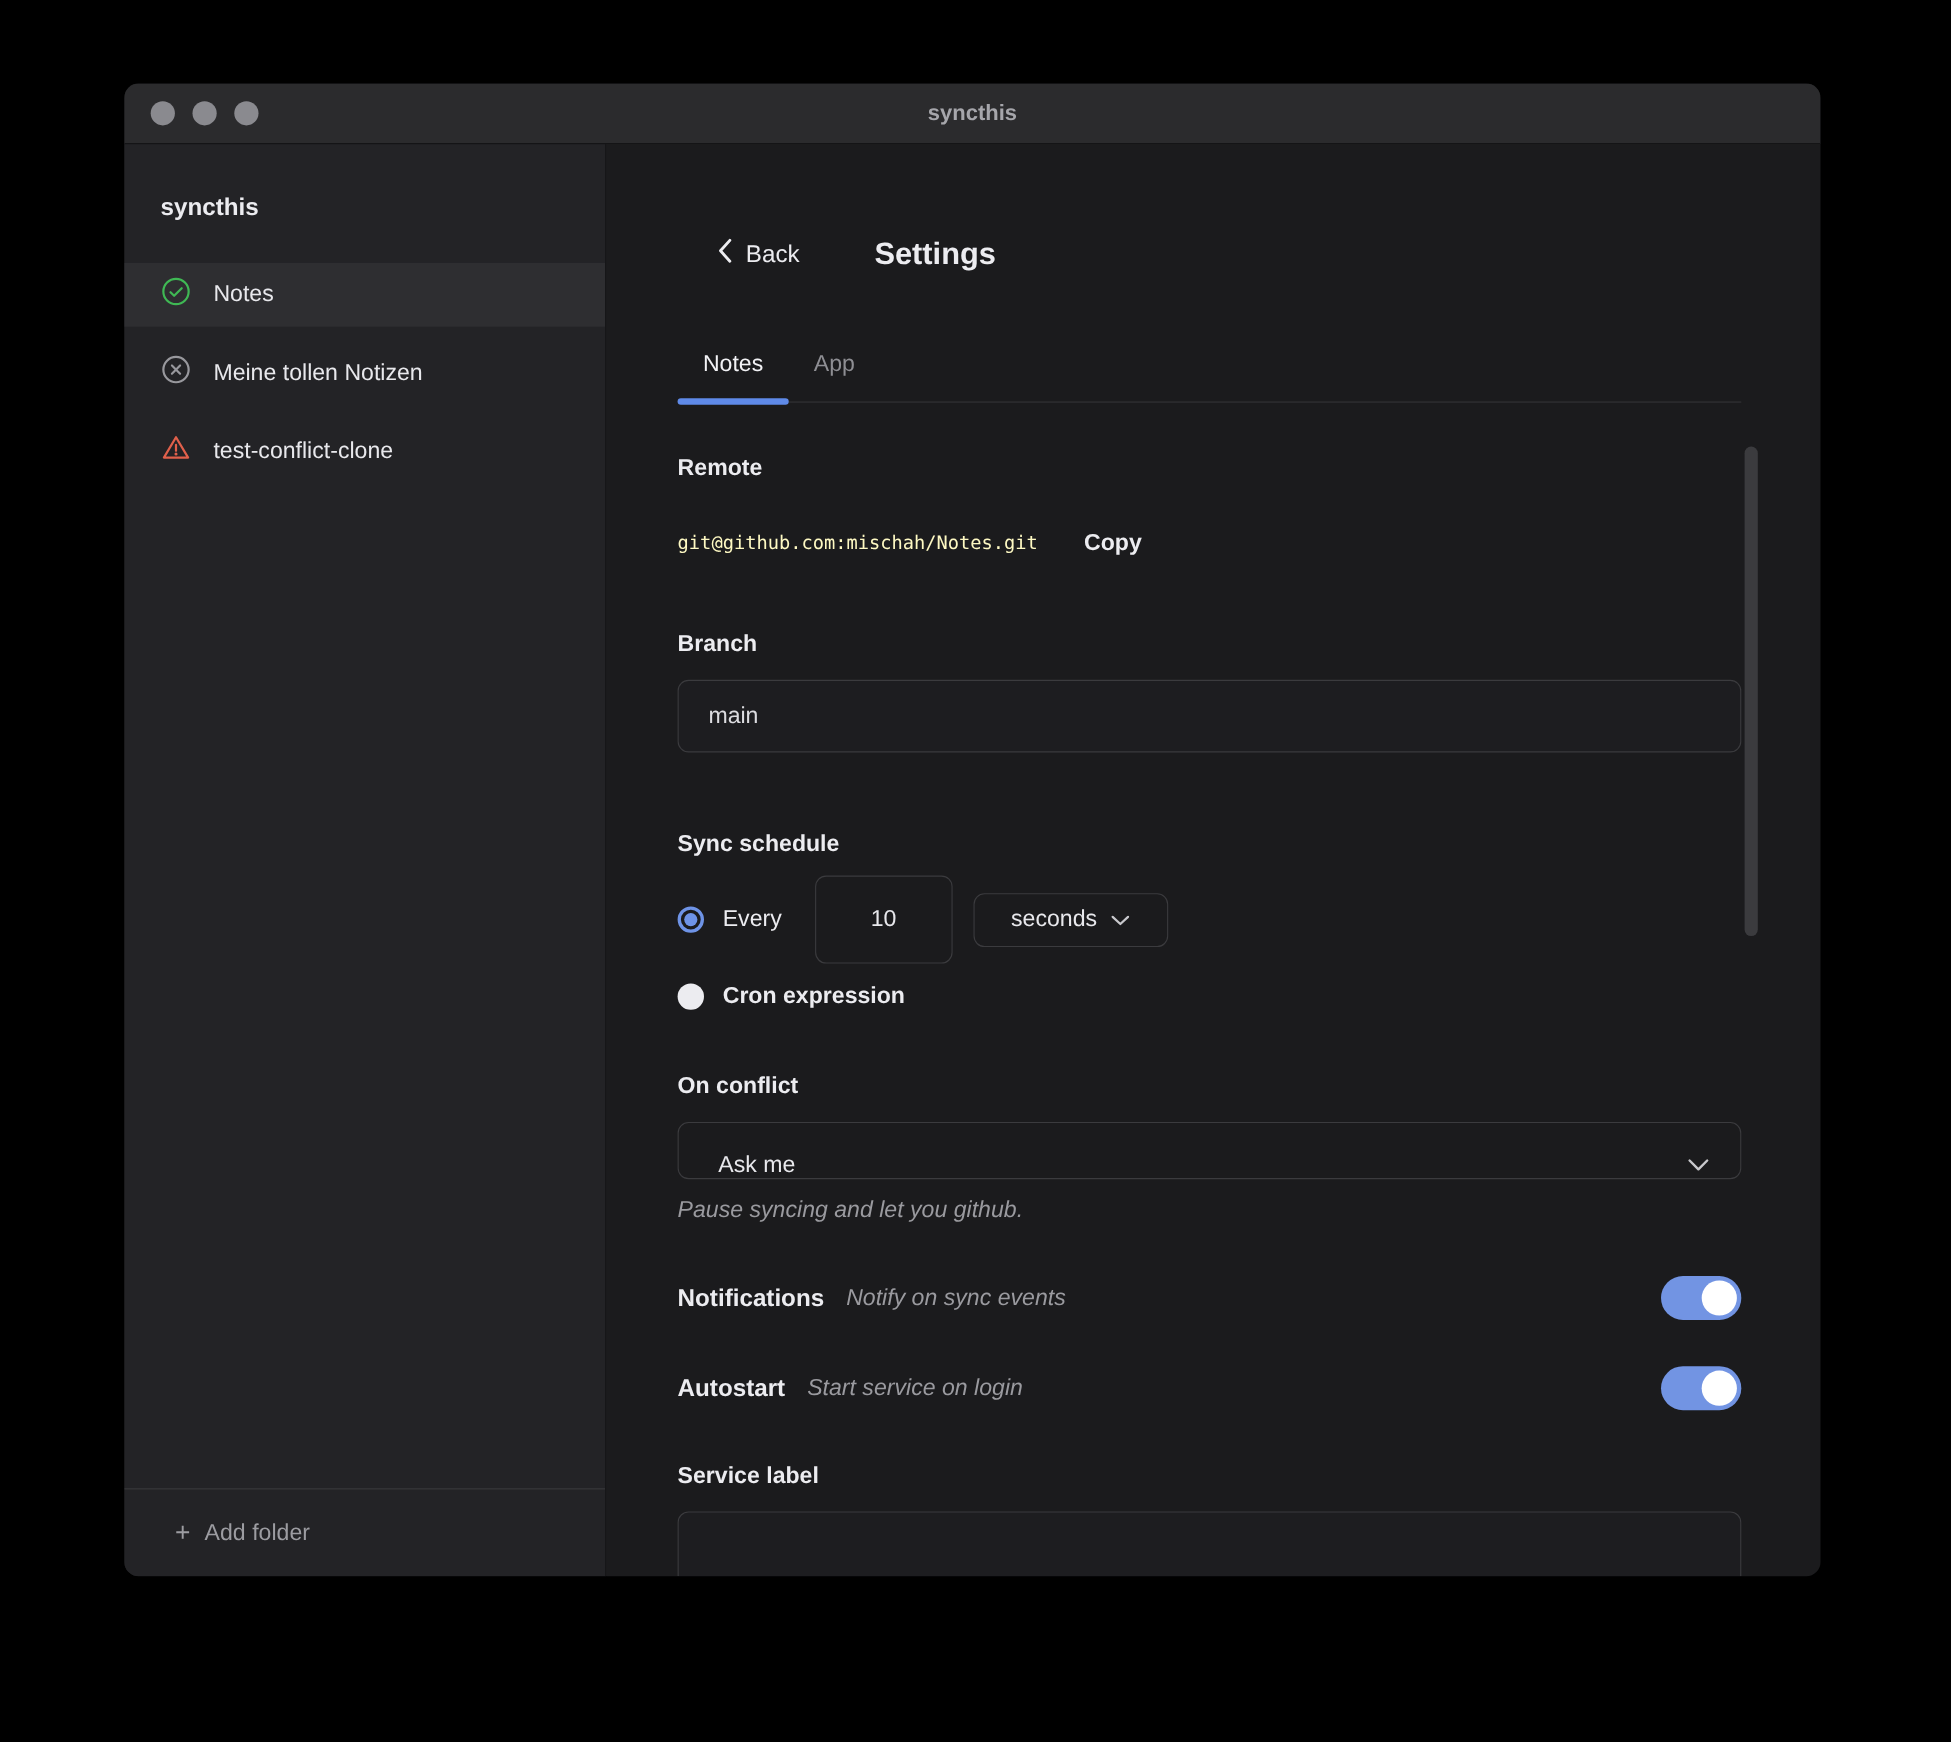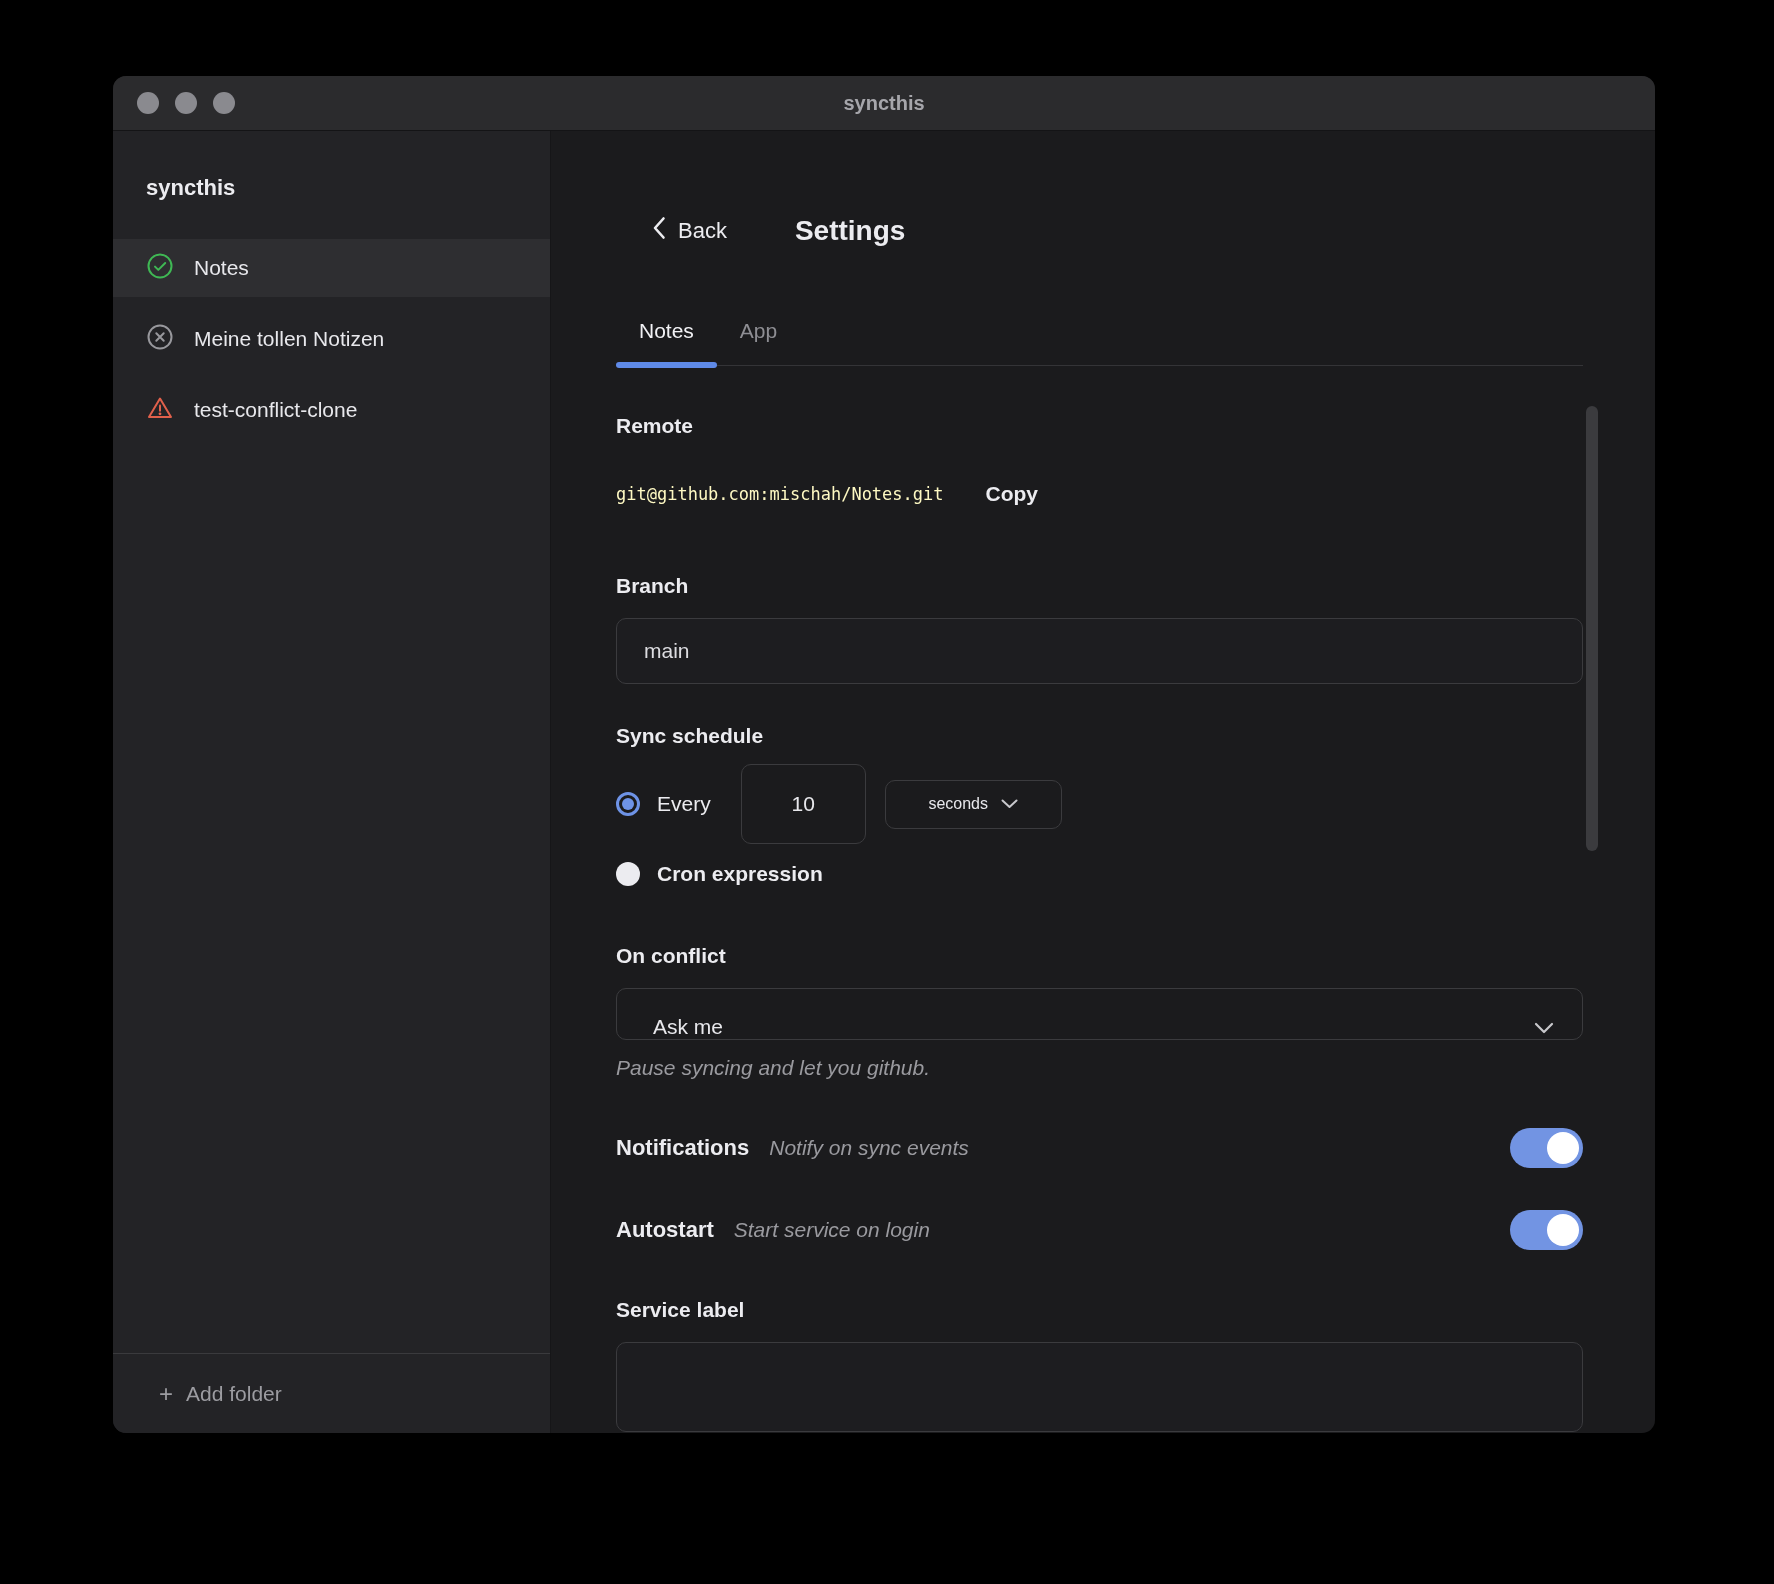--- a/index.html
+++ b/index.html
@@ -54,34 +54,34 @@
   .lbl-remote   { margin-top:48px; }
   .remote-row   { margin-top:44px; display:flex; align-items:center; }
   .remote-value { font-family:"DejaVu Sans Mono", monospace; font-size:17px; color:#fef9c3; }
   .copy-btn     { margin-left:42px; font-weight:700; font-size:21px; color:#ececf0; cursor:default; }
 
   .lbl-branch { margin-top:68px; }
   .text-input { margin-top:20px; width:100%; height:66px; border:1px solid #3b3b3e;
     border-radius:10px; background:#1d1d20; color:#dcdce0; font-size:21px;
     font-family:Liberation Sans, sans-serif; padding-left:27px; outline:none; display:block; }
 
-  .lbl-sync  { margin-top:40px; }
+  .lbl-sync  { margin-top:72px; }
   .every-row { margin-top:24px; display:flex; align-items:center; height:64px; }
   .radio { width:24px; height:24px; border-radius:50%; flex:0 0 auto; position:relative; }
   .radio.on { border:3px solid #6e93e6; background:#1b1b1d; }
   .radio.on::after { content:""; position:absolute; left:50%; top:50%;
     width:12px; height:12px; margin:-6px 0 0 -6px; border-radius:50%; background:#6e93e6; }
   .radio.off { background:#ececf0; }
   .radio-label { margin-left:17px; font-size:21px; }
   .num-input { margin-left:30px; width:125px; height:80px; border:1px solid #3b3b3e;
     border-radius:10px; background:transparent; color:#e8e8ec; font-size:21px;
     font-family:"Liberation Sans", sans-serif; text-align:center; outline:none; }
   .unit-select { margin-left:19px; width:177px; height:49px; border:1px solid #3b3b3e;
     border-radius:10px; display:flex; align-items:center; justify-content:center;
-    gap:13px; font-size:16px; color:#e8e8ec; cursor:default; }
+    gap:13px; font-size:21px; color:#e8e8ec; cursor:default; }
   .cron-row { margin-top:26px; display:flex; align-items:center;font-weight:bold; }
 
   .lbl-conflict { margin-top:58px; }
   .select-full { margin-top:20px; height:52px; border:1px solid #3b3b3e; border-radius:10px;
     display:flex; align-items:flex-end; padding:0 28px 0 36px; font-size:21px;
     color:#e8e8ec; cursor:default; }
   .select-full .chev { margin-left:auto; }
   .hint { margin-top:16px; font-style:italic; color:#9a9a9f; font-size:21px; }
 
   .toggle-row { display:flex; align-items:center; }

